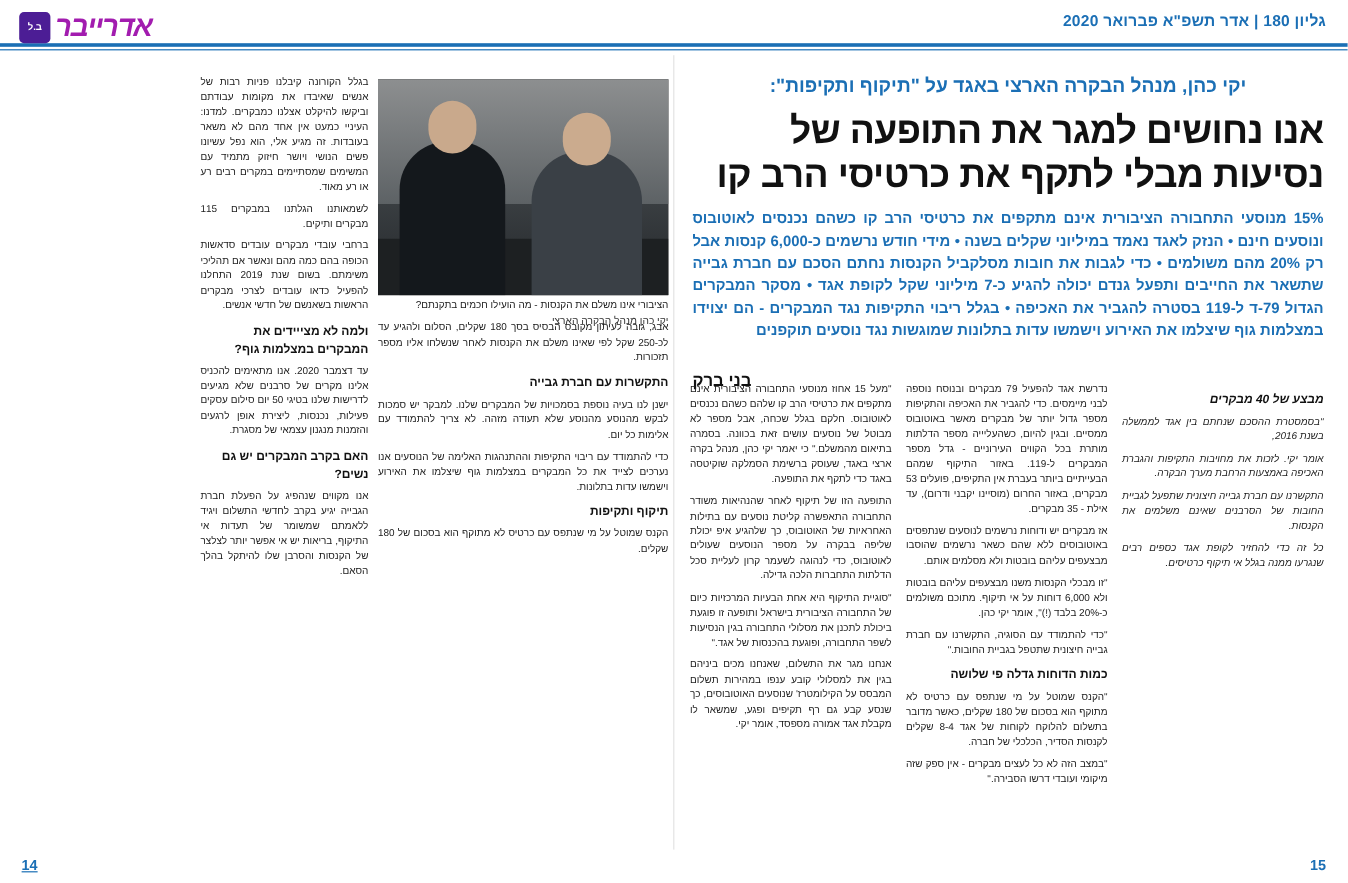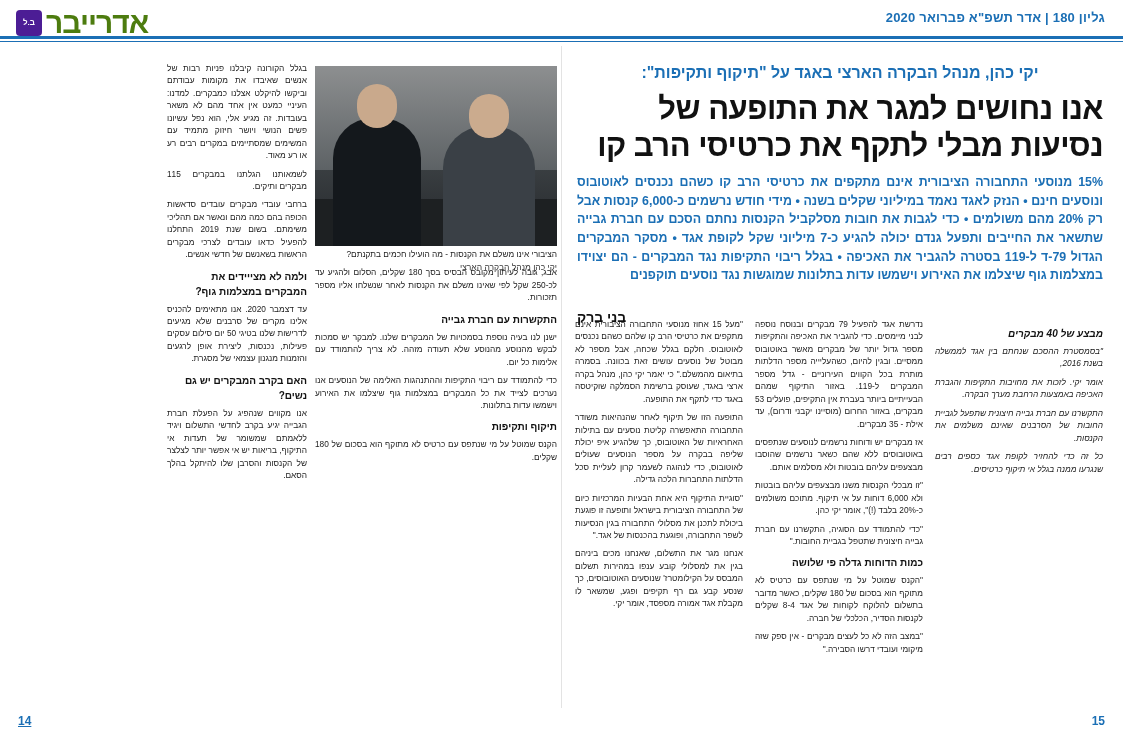--- a/index.html
+++ b/index.html
@@ -32,22 +32,22 @@
   .logo{
     position:absolute;top:6px;left:16px;width:175px;height:34px;
     display:flex;align-items:center;justify-content:flex-start;direction:ltr;
   }
   .logo-mark{
     width:26px;height:26px;border-radius:4px;background:#4c1d95;
     color:#fff;font-size:8px;font-weight:bold;display:flex;align-items:center;
     justify-content:center;line-height:1;margin-right:4px;
   }
   .logo-text{
-    font-size:30px;font-weight:bold;color:#4d7c0f;letter-spacing:-1px;
-    direction:rtl;line-height:1;
+    font-size:24px;font-weight:bold;color:#a21caf;letter-spacing:-1px;
+    direction:rtl;line-height:1;font-style:italic;
   }
 
   
   .headline-wrap{
     position:absolute;top:62px;right:0;width:560px;padding:0 20px 0 14px;
     box-sizing:border-box;
   }
   .kicker{
     font-size:16px;font-weight:bold;color:#1b6fb5;text-align:center;
     line-height:1.35;margin-bottom:6px;

